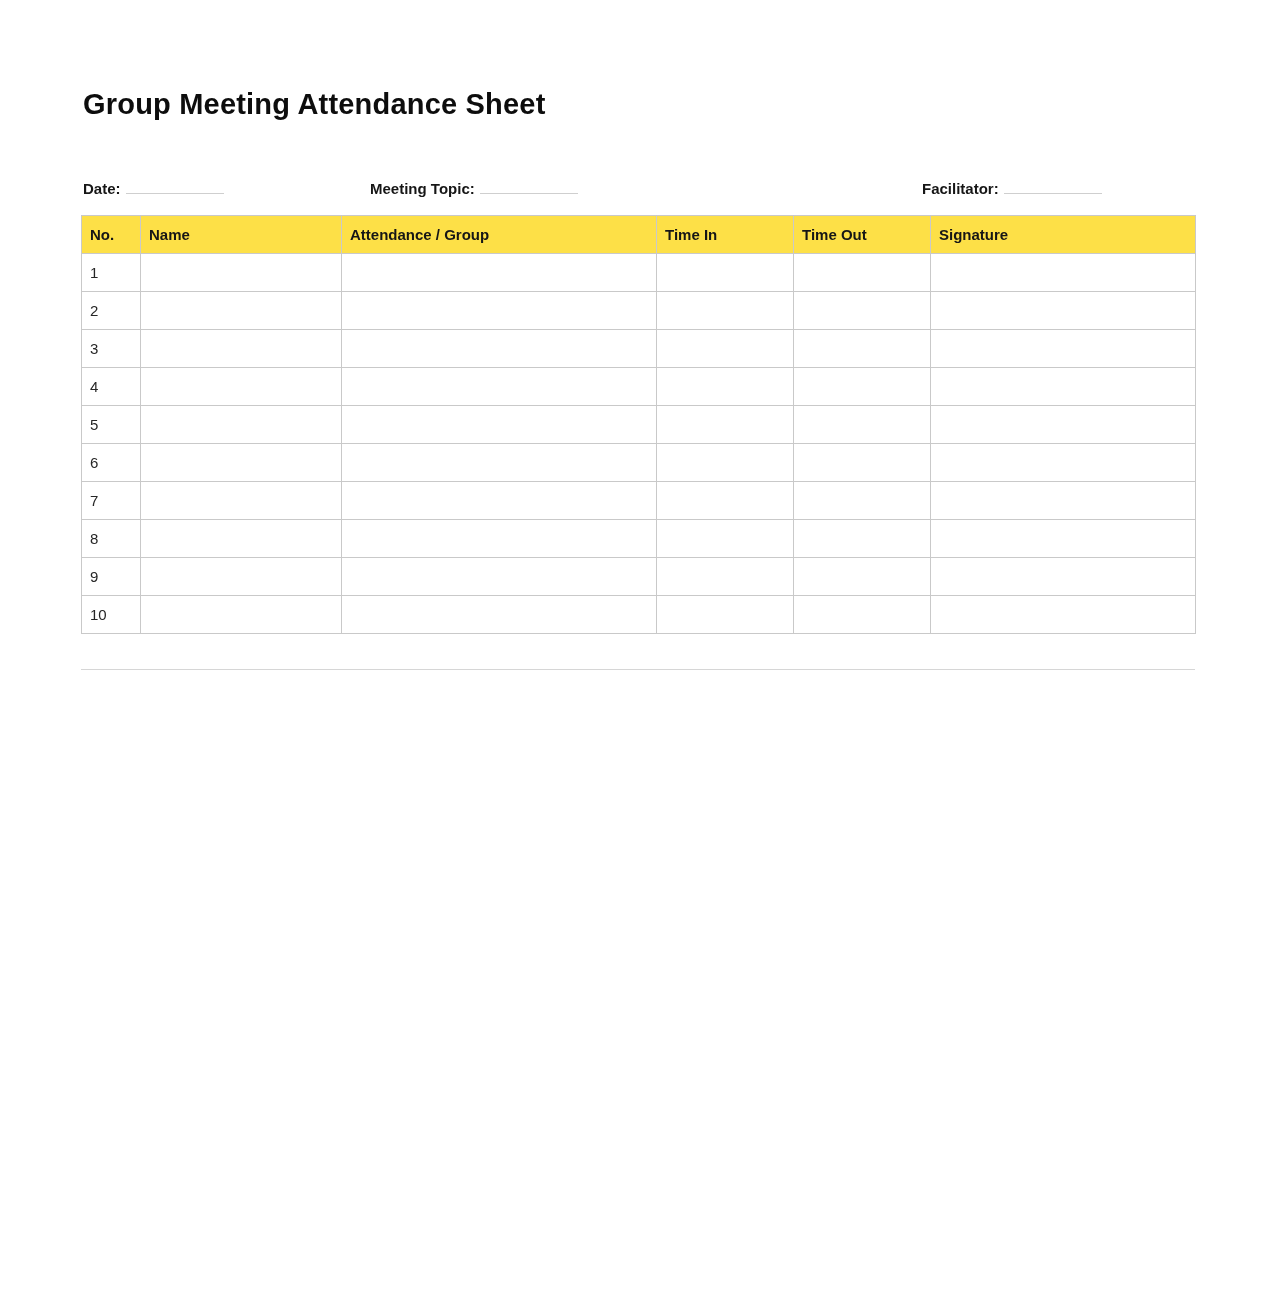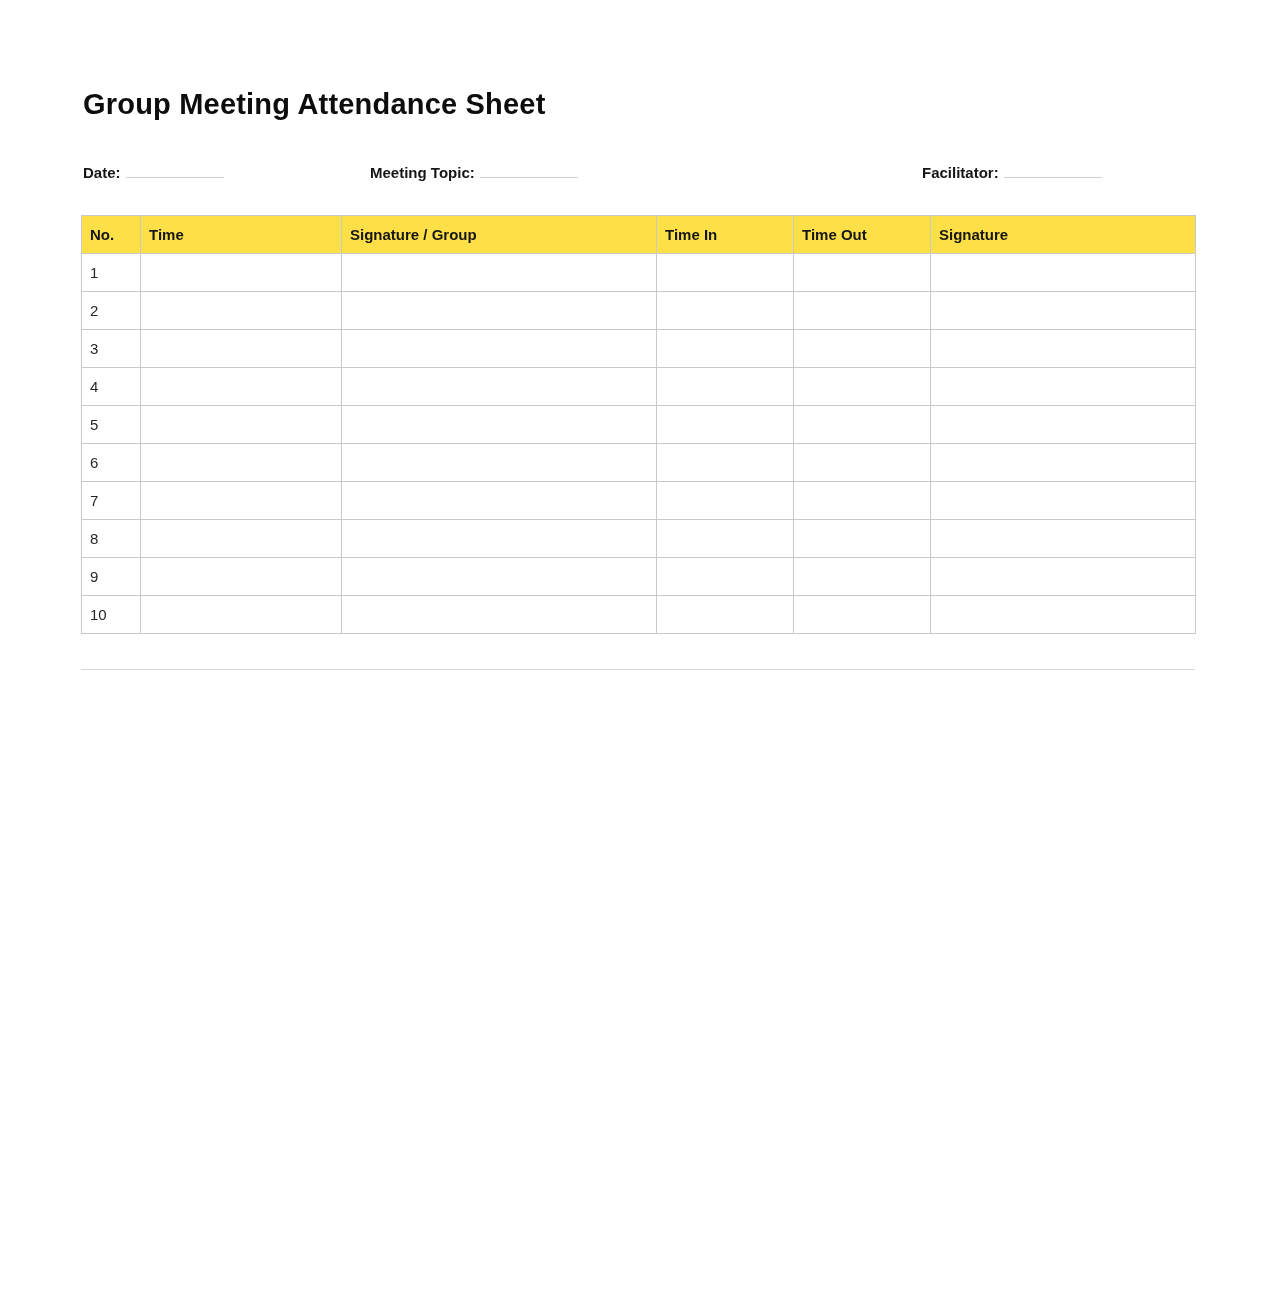--- a/index.html
+++ b/index.html
@@ -27,21 +27,21 @@
     color: #0d0d0d;
   }
   .meta-row {
     position: relative;
     height: 18px;
     margin-top: 43px;
     font-size: 15px;
   }
   .meta-field {
     position: absolute;
-    top: 0;
+    top: 16px;
     white-space: nowrap;
   }
   .meta-field .lbl {
     font-weight: 700;
     color: #161616;
   }
   .fill-line {
     display: inline-block;
     width: 98px;
     height: 13px;
@@ -118,22 +118,22 @@
       <col style="width:59px">
       <col style="width:201px">
       <col style="width:315px">
       <col style="width:137px">
       <col style="width:137px">
       <col style="width:265px">
     </colgroup>
     <thead>
       <tr>
         <th>No.</th>
-        <th>Time</th>
-        <th>Signature / Group</th>
+        <th>Name</th>
+        <th>Attendance / Group</th>
         <th>Time In</th>
         <th>Time Out</th>
         <th>Signature</th>
       </tr>
     </thead>
     <tbody>
       <tr>
         <td>1</td>
         <td></td>
         <td></td>

